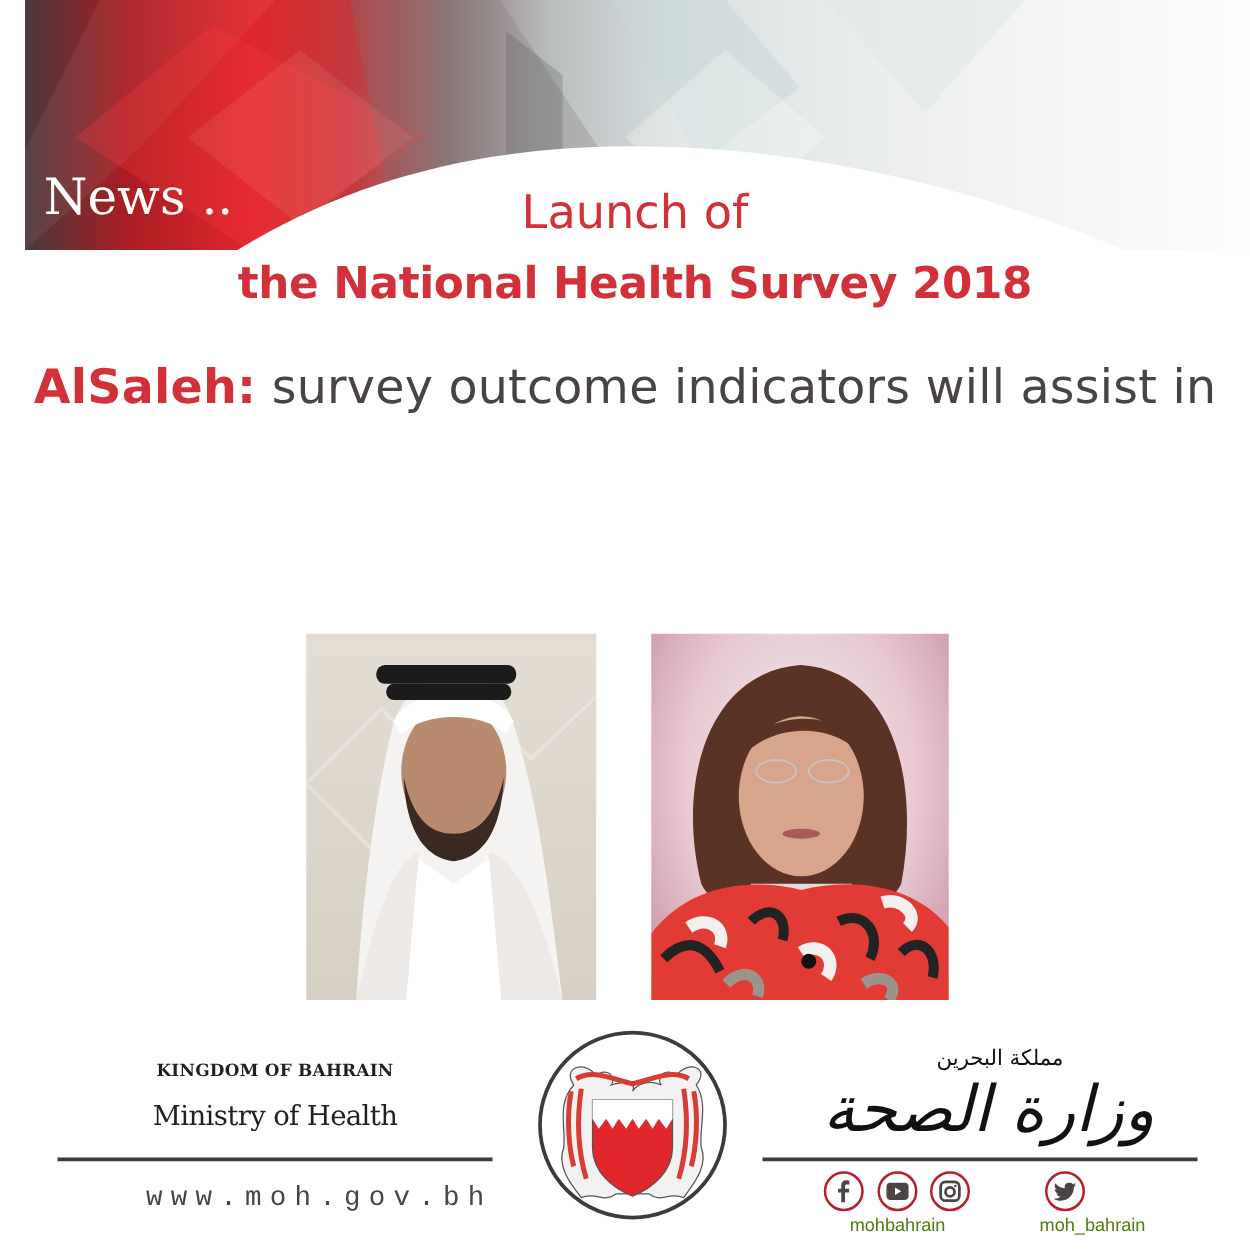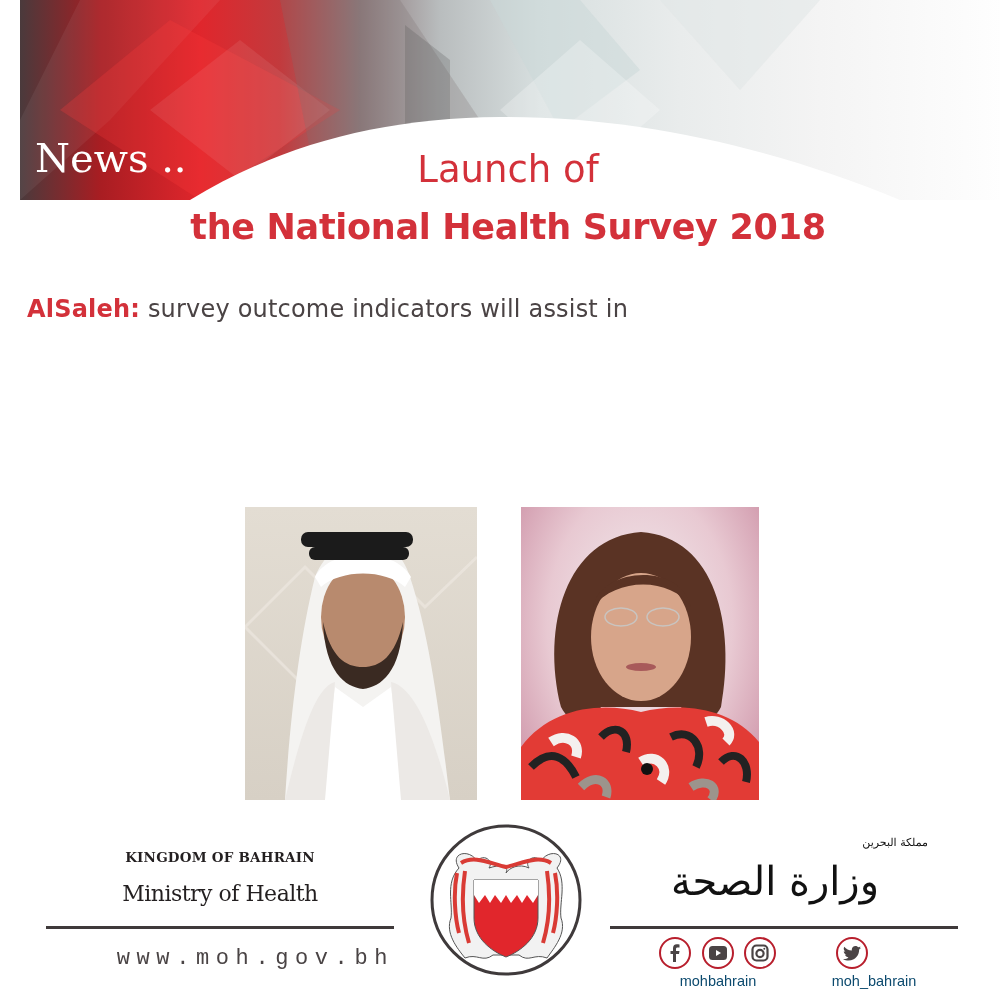--- a/index.html
+++ b/index.html
@@ -23,21 +23,21 @@
       position: absolute; left: 0; width: 1016px; top: 148px; text-align: center;
       font-family: "DejaVu Sans", sans-serif; font-size: 37px; color: #d3313a; font-weight: normal;
     }
     .title2 {
       position: absolute; left: 0; width: 1016px; top: 207px; text-align: center;
       font-family: "DejaVu Sans", sans-serif; font-size: 35px; color: #d3313a; font-weight: bold;
       letter-spacing: -0.3px;
     }
     .quote {
       position: absolute; left: 27px; width: 960px;
-      font-family: "DejaVu Sans", sans-serif; font-size: 24px; line-height: 42px; color: #4a4344;
+      font-family: "DejaVu Sans", sans-serif; font-size: 38px; line-height: 42px; color: #4a4344;
       letter-spacing: 0.2px;
     }
     .quote .name { color: #d3313a; font-weight: bold; }
     .q1 { top: 288px; }
     .q2 { top: 394px; }
     .quote .l1 { display: block; white-space: nowrap; }
     .quote .l2 { display: block; white-space: nowrap; }
 
     .photo { position: absolute; top: 507px; height: 293px; overflow: hidden; }
     .photo-left { left: 245px; width: 232px; background: linear-gradient(180deg, #e3ddd3 0%, #d7d0c5 100%); }
@@ -56,40 +56,40 @@
     .rule { position: absolute; height: 3px; background: #3f3a3b; top: 926px; }
     .rule-left { left: 46px; width: 348px; }
     .rule-right { left: 610px; width: 348px; }
     .url {
       position: absolute; left: 46px; width: 348px; top: 946px; text-align: right;
       font-family: Liberation Mono, monospace; font-size: 22px; color: #4a4445; letter-spacing: 6.6px;
     }
     .emblem { position: absolute; left: 429px; top: 823px; width: 154px; height: 154px; }
 
     .ar-small {
-      position: absolute; left: 728px; width: 200px; top: 836px; text-align: right; direction: rtl;
-      font-family: "DejaVu Serif", serif; font-size: 11px; color: #111; 
+      position: absolute; left: 700px; width: 200px; top: 836px; text-align: center; direction: rtl;
+      font-family: "DejaVu Serif", serif; font-size: 17px; color: #111; 
     }
     .ar-big {
-      position: absolute; left: 640px; width: 270px; top: 858px; text-align: center; direction: rtl;
-      font-family: "DejaVu Serif", serif; font-size: 40px; color: #111; font-weight: normal;
+      position: absolute; left: 656px; width: 270px; top: 858px; text-align: center; direction: rtl;
+      font-family: "DejaVu Serif", serif; font-size: 51px; color: #111; font-weight: normal; font-style: italic;
     }
     .social {
       position: absolute; top: 937px; width: 32px; height: 32px; border-radius: 50%;
       border: 2.5px solid #b81f2d; box-sizing: border-box; background: #fff;
       display: flex; align-items: center; justify-content: center;
     }
     .social svg { display: block; }
     .s-fb { left: 659px; }
     .s-yt { left: 702px; }
     .s-ig { left: 744px; }
     .s-tw { left: 836px; }
     .handle {
       position: absolute; top: 973px; text-align: center;
-      font-family: "Liberation Sans", sans-serif; font-size: 14.5px; color: #0c4a6e;
+      font-family: "Liberation Sans", sans-serif; font-size: 14.5px; color: #4d7c0f;
     }
     .h1 { left: 658px; width: 120px; }
     .h2 { left: 805px; width: 100px; margin-left: 19px; }
   </style>
 </head>
 <body>
 
 <div class="header">
   <svg width="1000" height="200" viewBox="0 0 1000 200">
     <polygon points="60,0 200,0 90,120 0,200 0,120" fill="#ffffff" opacity="0.06"></polygon>

